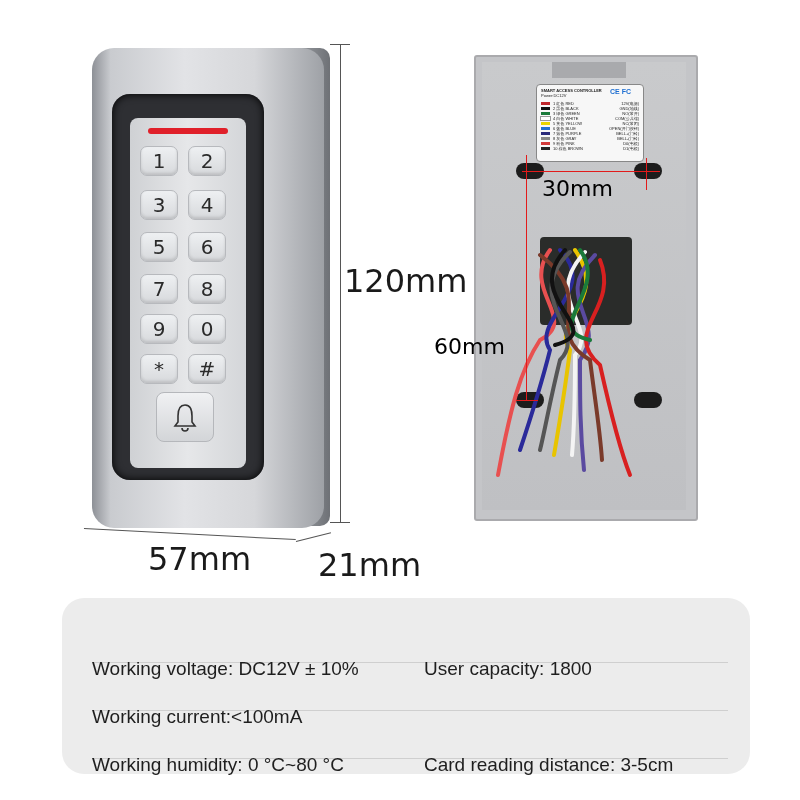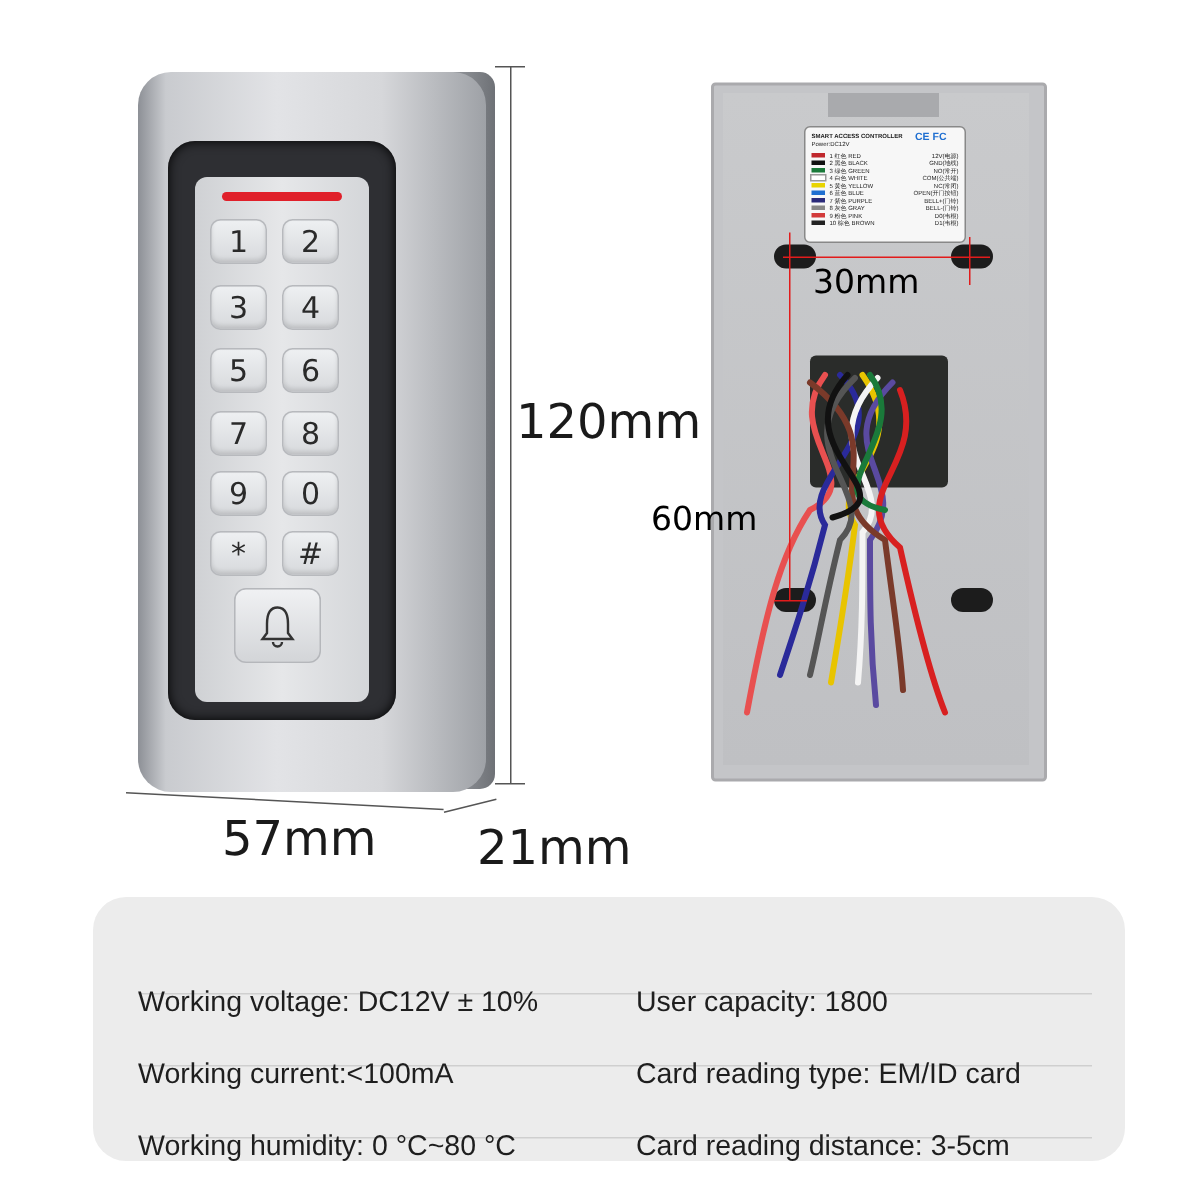--- a/index.html
+++ b/index.html
@@ -167,19 +167,18 @@
 <div class="abs red" style="left:542px;top:176px">30mm</div>
 <div class="abs red" style="left:434px;top:334px">60mm</div>
 
 <div class="abs specs">
   <div class="spec-row" style="top:18px">
     <span class="spec-cell" style="left:0">Working voltage: DC12V ± 10%</span>
     <span class="spec-cell" style="left:332px">User capacity: 1800</span>
   </div>
   <div class="spec-row" style="top:66px">
     <span class="spec-cell" style="left:0">Working current:&lt;100mA</span>
-    <span class="spec-cell" style="left:332px">Card reading type: EM/ID card</span>
   </div>
   <div class="spec-row" style="top:114px">
     <span class="spec-cell" style="left:0">Working humidity: 0 °C~80 °C</span>
     <span class="spec-cell" style="left:332px">Card reading distance: 3-5cm</span>
   </div>
 </div>
 
 </body></html>

